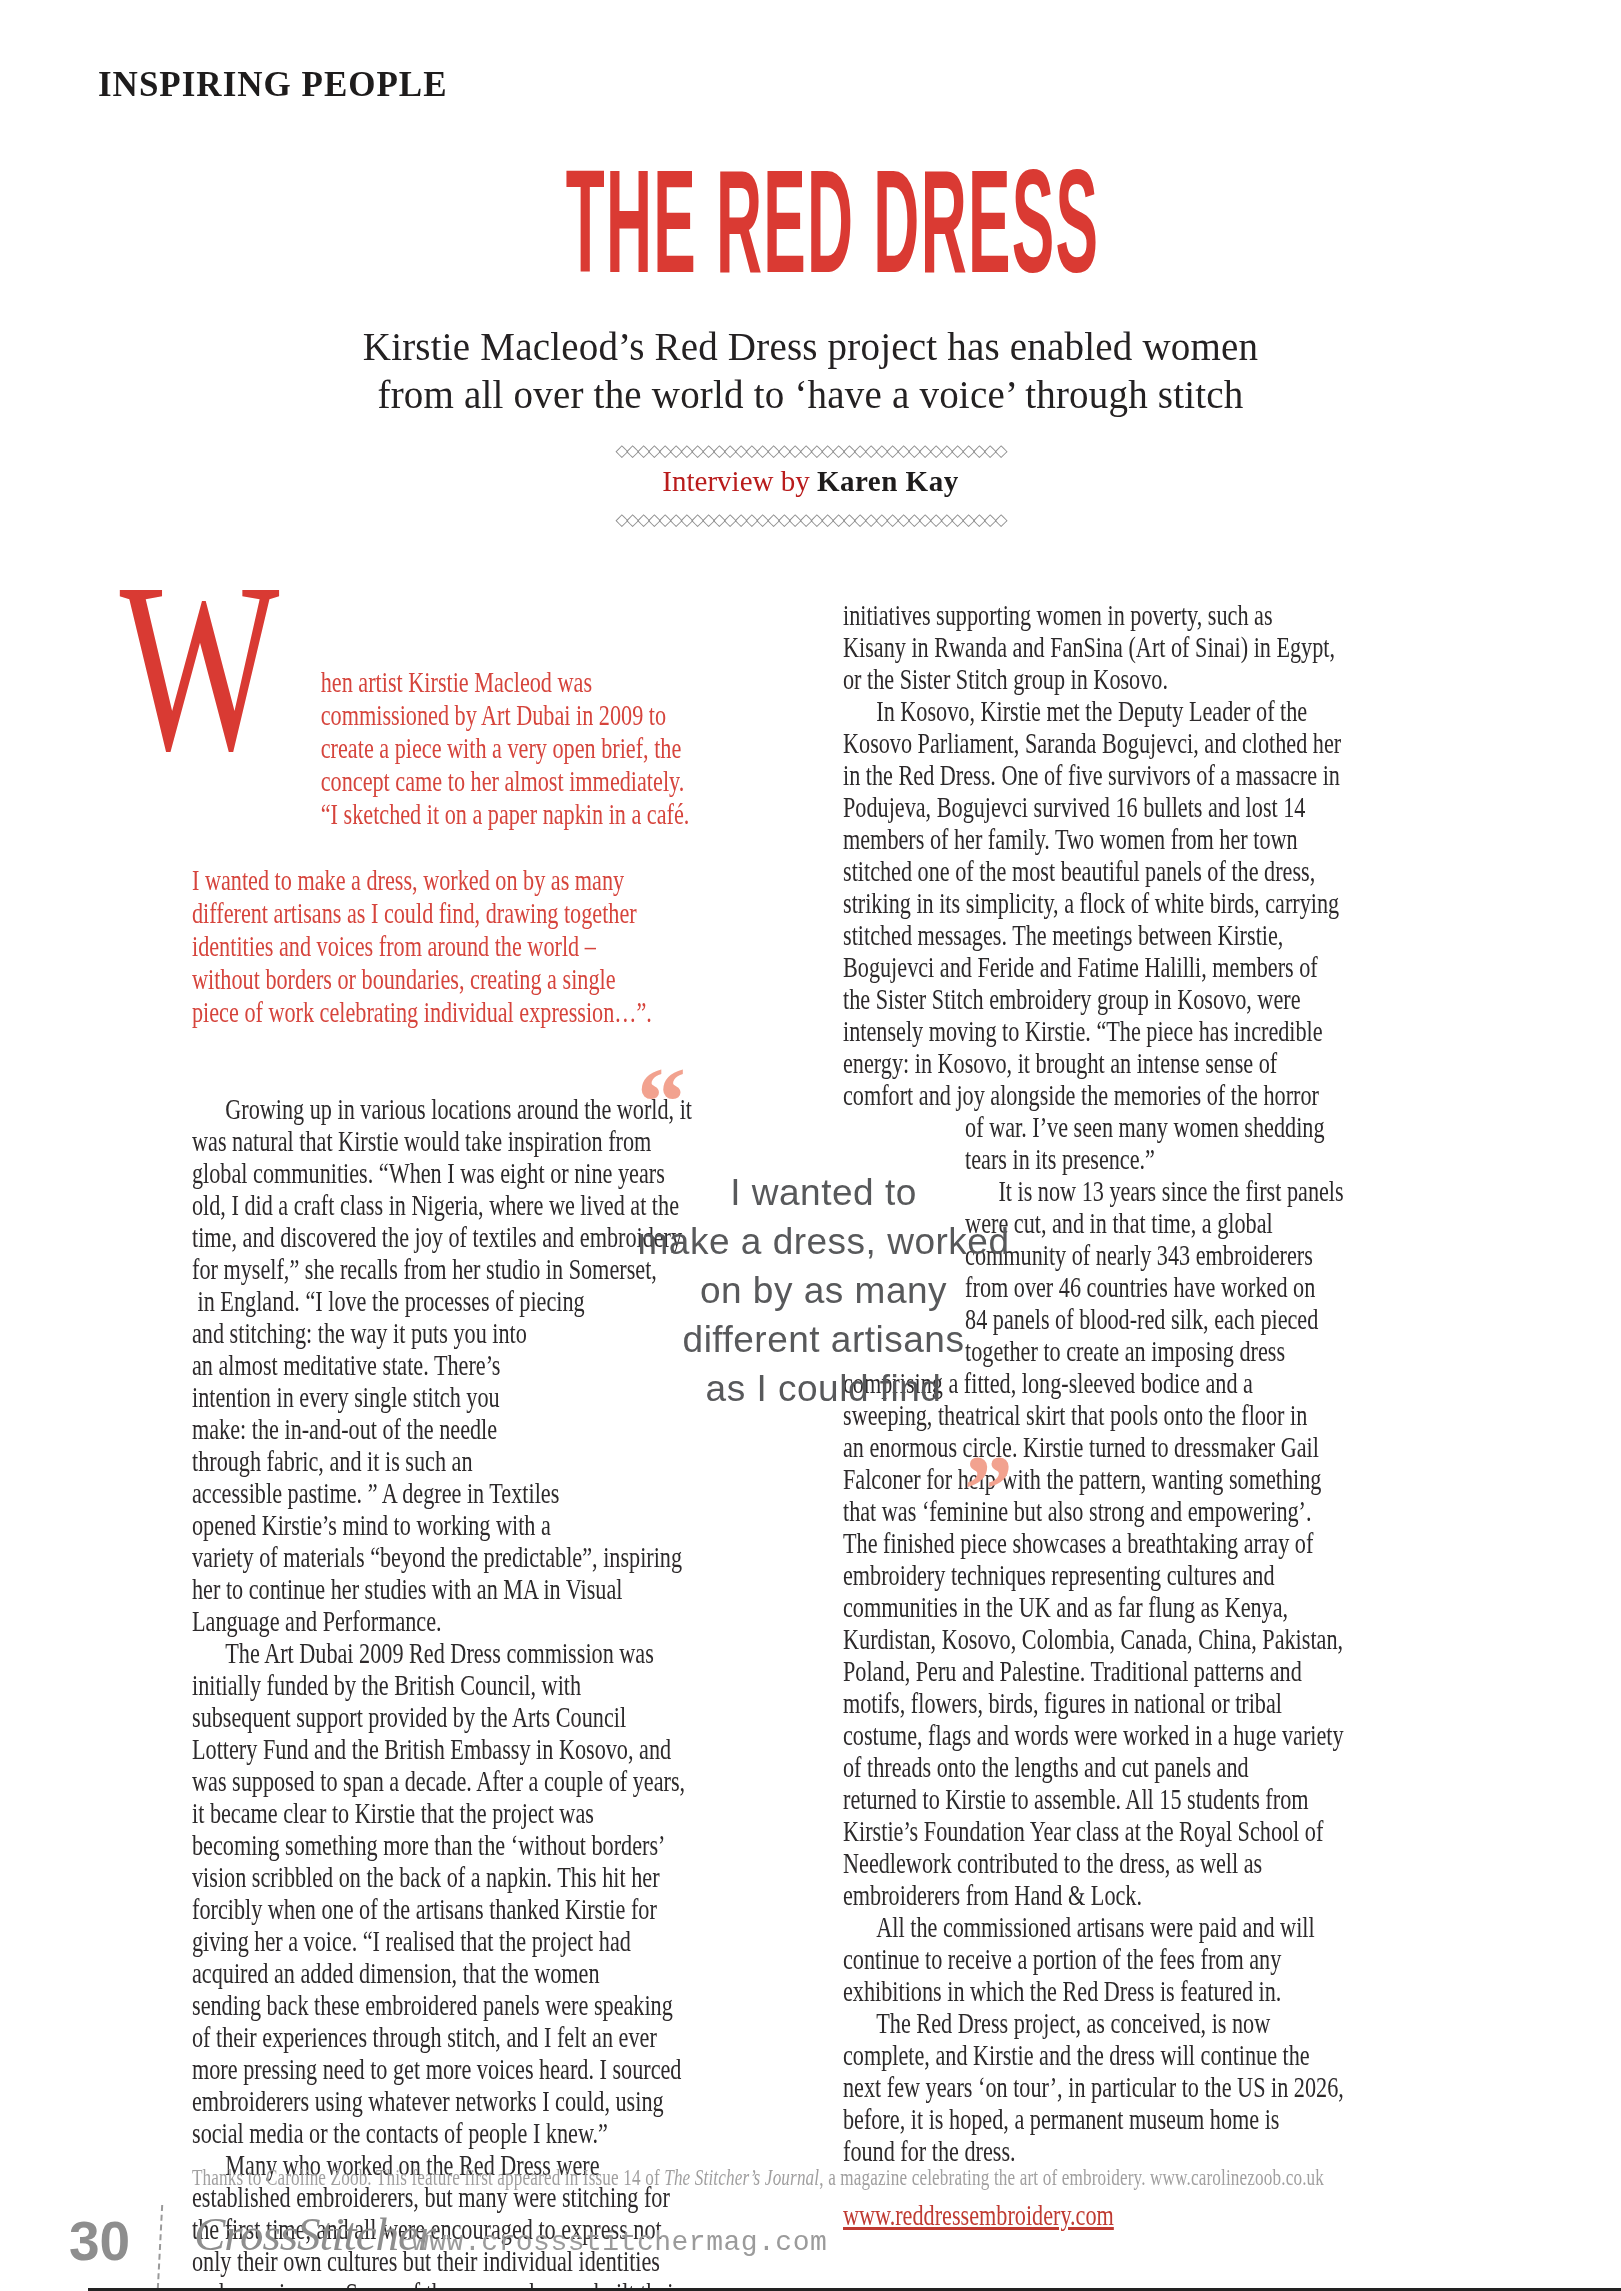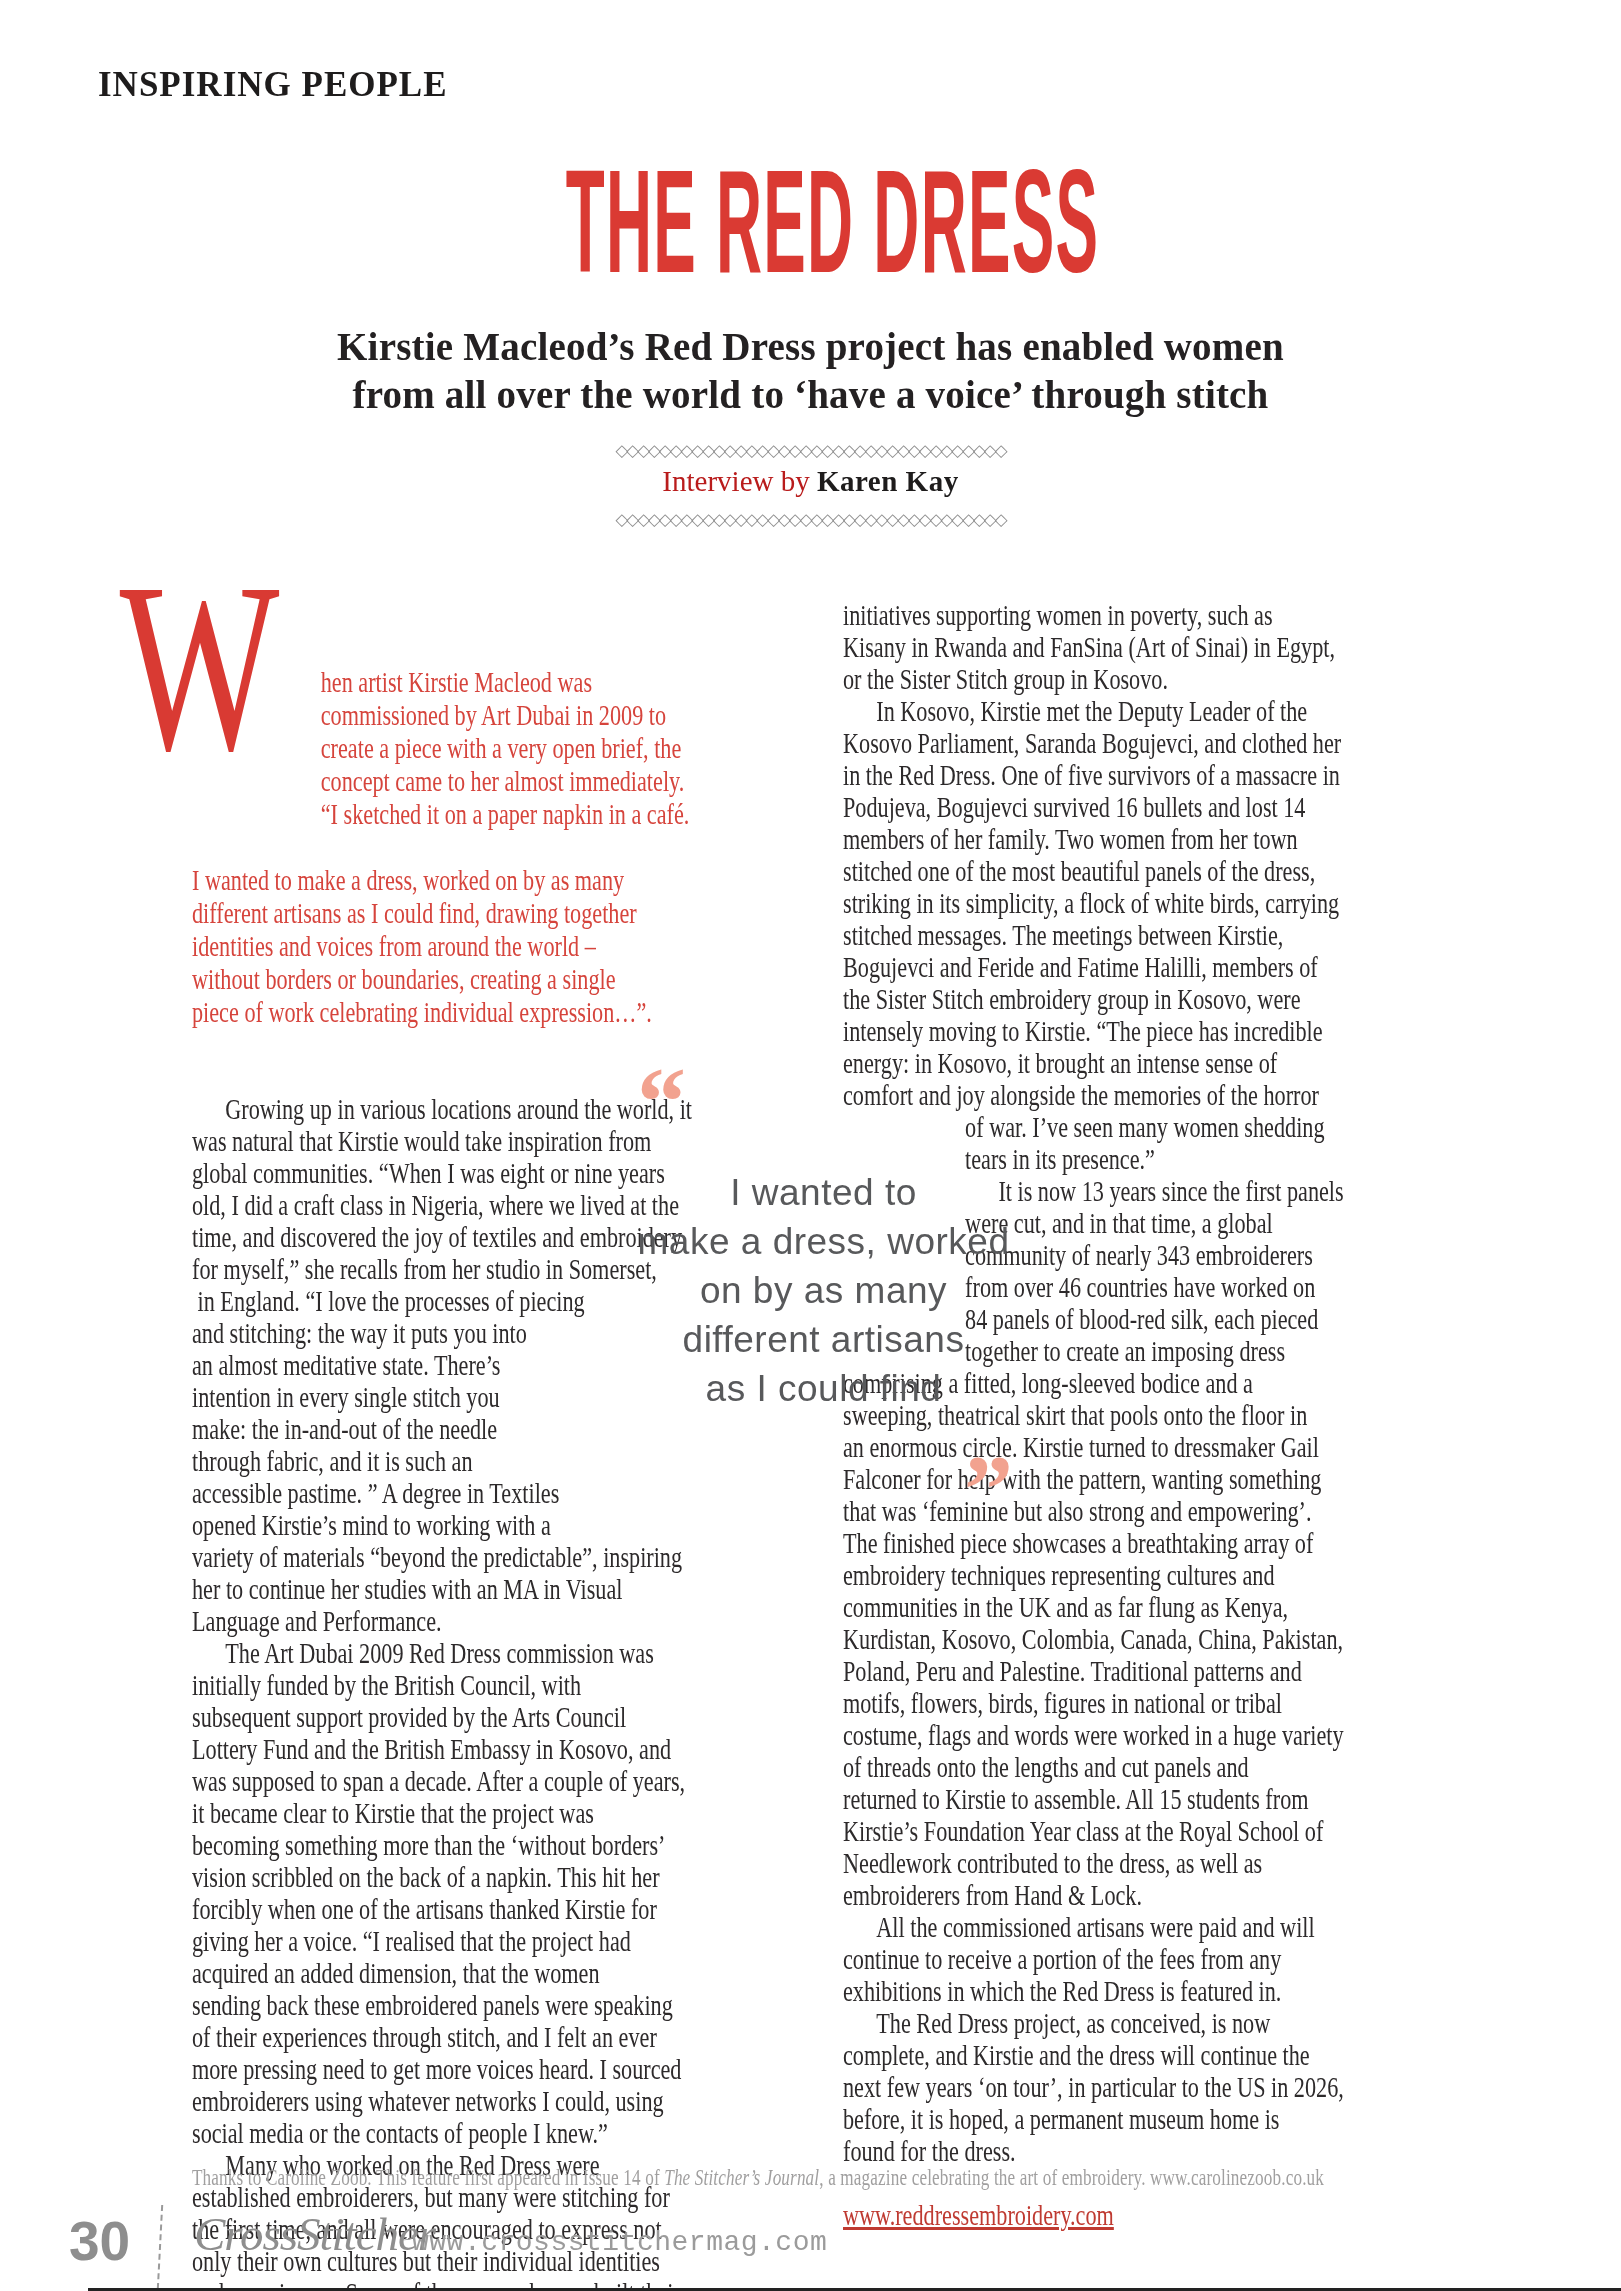--- a/index.html
+++ b/index.html
@@ -13,21 +13,21 @@
     font-size:35px;font-weight:bold;letter-spacing:1px;color:#1e1c1c;
   }
   .title-wrap{position:absolute;left:0;right:0;top:147px;text-align:center;padding-left:44px;}
   .title{
     display:inline-block;font-family:"Liberation Sans",sans-serif;
     font-weight:bold;font-size:98px;line-height:1;letter-spacing:2px;
     transform:scale(0.65,1.5);transform-origin:center top;color:#da3a33;
   }
   .subtitle{
     position:absolute;left:0;right:0;top:323px;text-align:center;
-    font-size:39px;line-height:48px;font-weight:bold;color:#242122;
+    font-size:39px;line-height:48px;font-weight:normal;color:#242122;
     white-space:pre-line;letter-spacing:0.2px;
   }
   .ornament{
     position:absolute;left:0;right:0;text-align:center;
     font-size:16.7px;color:#8f8f8f;letter-spacing:-2px;line-height:16.7px;
   }
   .ornament.top{top:443px;}
   .ornament.bottom{top:512px;}
   .byline{position:absolute;left:0;right:0;top:465px;text-align:center;font-size:29px;}
   .byline .pre{color:#b91c1c;}

